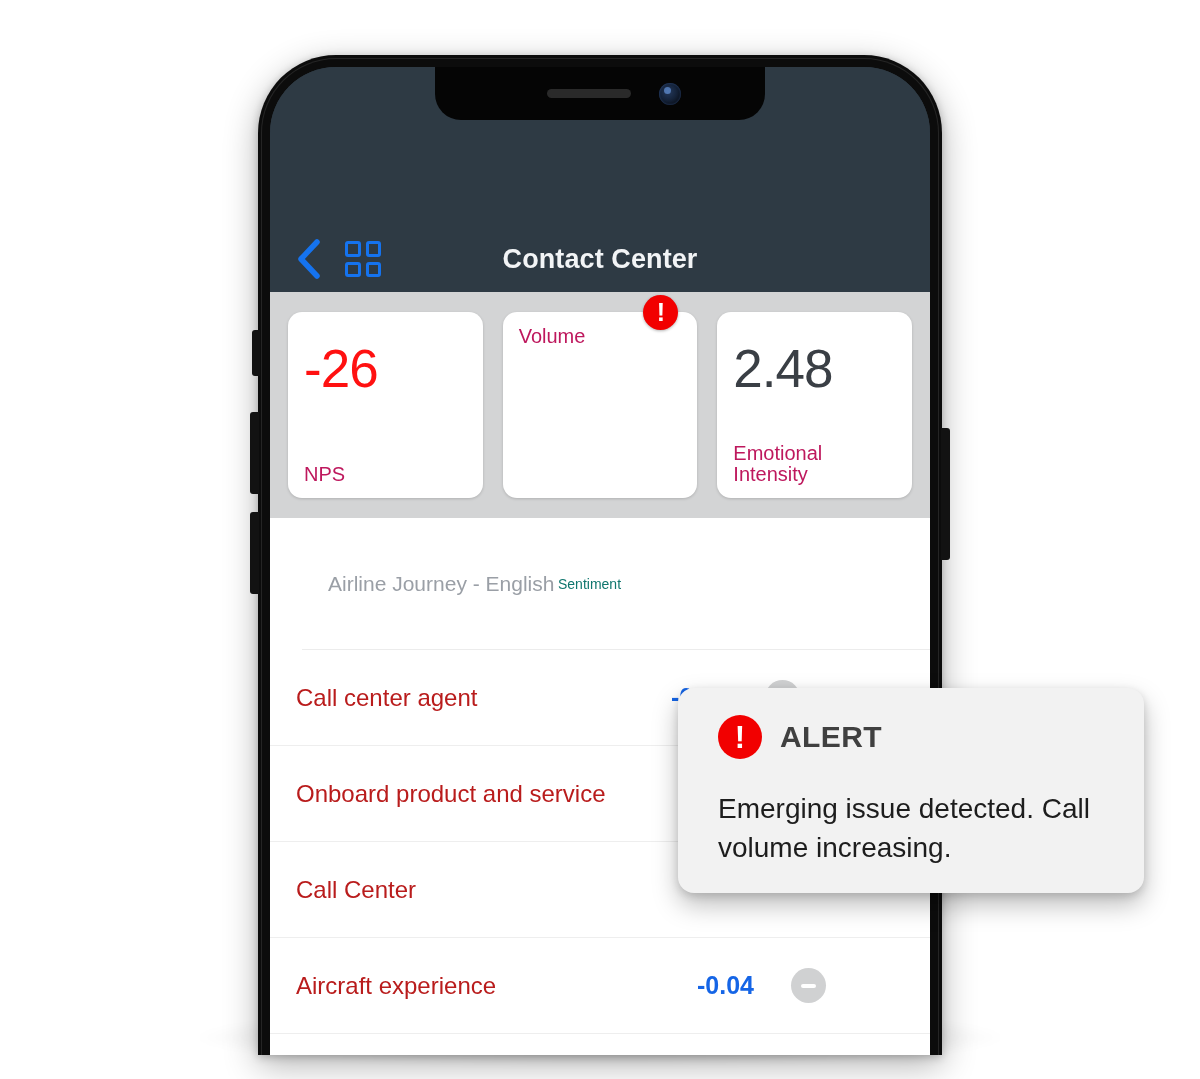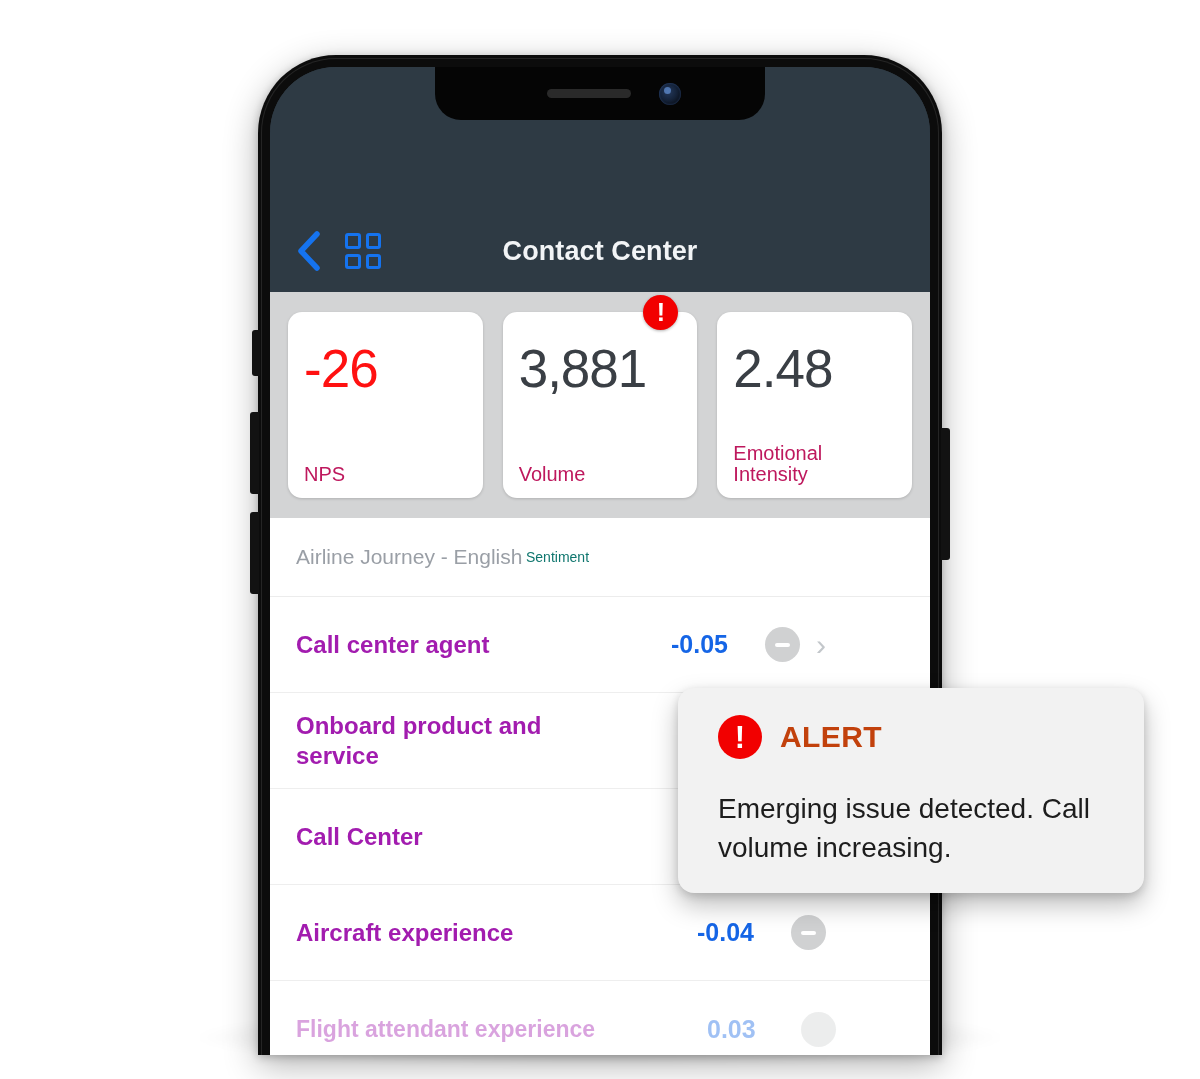--- a/index.html
+++ b/index.html
@@ -92,21 +92,21 @@
   }
 
   
   #nav-bar{
     position:absolute; left:0; right:0; top:0;
     height:225px;
     background:#2e3a44;
     z-index:4;
   }
   #nav-row{
-    position:absolute; left:0; right:0; bottom:8px;
+    position:absolute; left:0; right:0; bottom:0;
     height:66px;
     display:flex; align-items:center;
   }
   #back-button{
     width:54px; height:54px;
     margin-left:12px;
     display:flex; align-items:center; justify-content:center;
     cursor:pointer;
   }
   #grid-button{
@@ -191,25 +191,26 @@
   }
 
   
   #list-area{
     position:absolute;
     left:0; right:0; top:451px; bottom:0;
     background:#ffffff;
     z-index:4;
   }
   #list-header{
-    height:79px;
+    height:132px;
     display:flex;
     align-items:center;
     padding:0 44px 0 26px;
     border-bottom:1px solid #ececec;
+    margin-left:32px;
   }
   #journey-label{
     flex:1;
     font-size:21px;
     color:#9a9fa6;
     line-height:1.32;
     max-width:230px;
   }
   #sentiment-label{
     font-size:14px;
@@ -220,22 +221,22 @@
     display:flex;
     align-items:center;
     padding:0 26px;
     border-bottom:1px solid #eeeeee;
     cursor:pointer;
     position:relative;
   }
   .row-name{
     flex:1;
     font-size:24px;
-    font-weight:bold;
-    color:#a21caf;
+    font-weight:normal;
+    color:#b91c1c;
     line-height:1.25;
     max-width:330px;
   }
   .row-metrics{
     width:200px;
     display:flex;
     align-items:center;
     gap:16px;
     justify-content:flex-end;
   }
@@ -289,21 +290,21 @@
     display:flex; align-items:center; justify-content:center;
     color:#ffffff;
     font-size:31px;
     font-weight:bold;
     line-height:1;
     flex:none;
   }
   #alert-title{
     font-size:30px;
     font-weight:bold;
-    color:#c2410c;
+    color:#404040;
     letter-spacing:0.4px;
   }
   #alert-body{
     margin-top:30px;
     font-size:28px;
     color:#1d1d1d;
     line-height:1.4;
   }
 </style>
 </head>
@@ -336,21 +337,20 @@
 
     <div id="kpi-band">
 
       <div class="kpi-card">
         <div class="kpi-value neg">-26</div>
         <div class="kpi-label">NPS</div>
       </div>
 
       <div class="kpi-card">
         <div class="kpi-alert-badge">!</div>
-        <div class="kpi-value">3,881</div>
         <div class="kpi-label">Volume</div>
       </div>
 
       <div class="kpi-card">
         <div class="kpi-value">2.48</div>
         <div class="kpi-label" style="white-space:pre-line;">Emotional
 Intensity</div>
       </div>
 
     </div>

